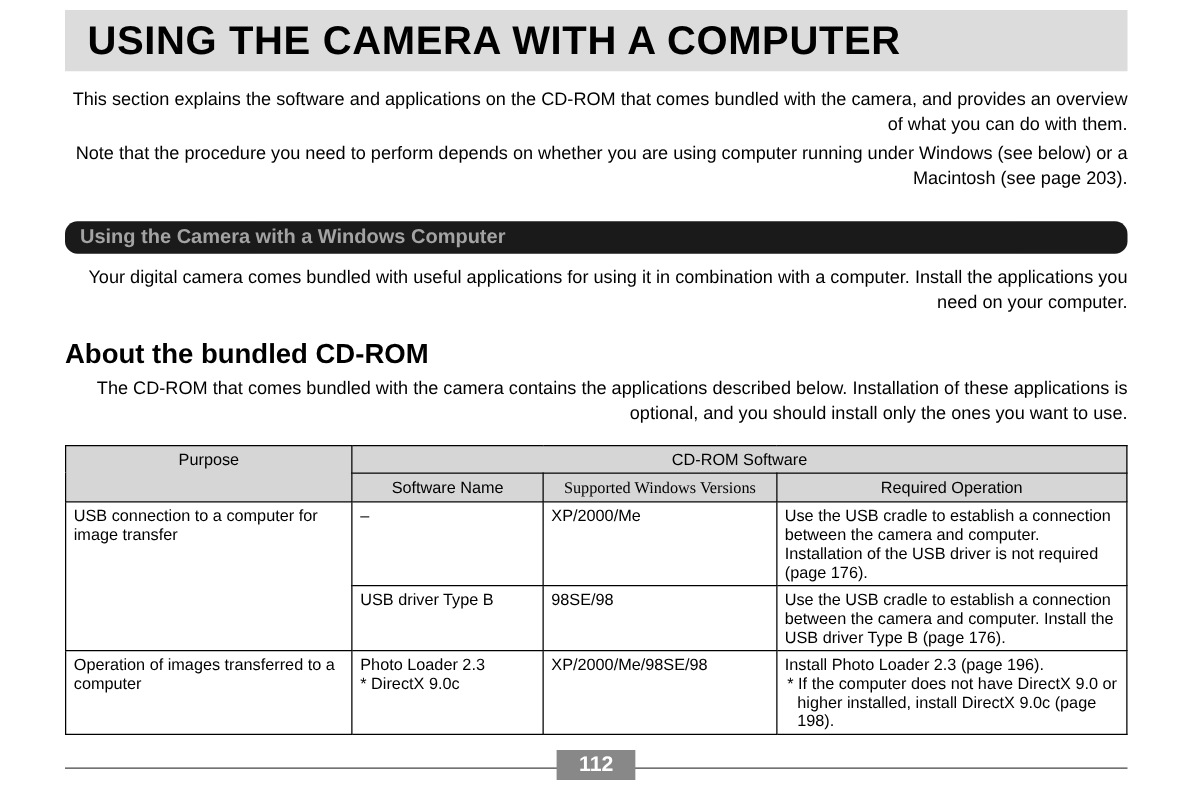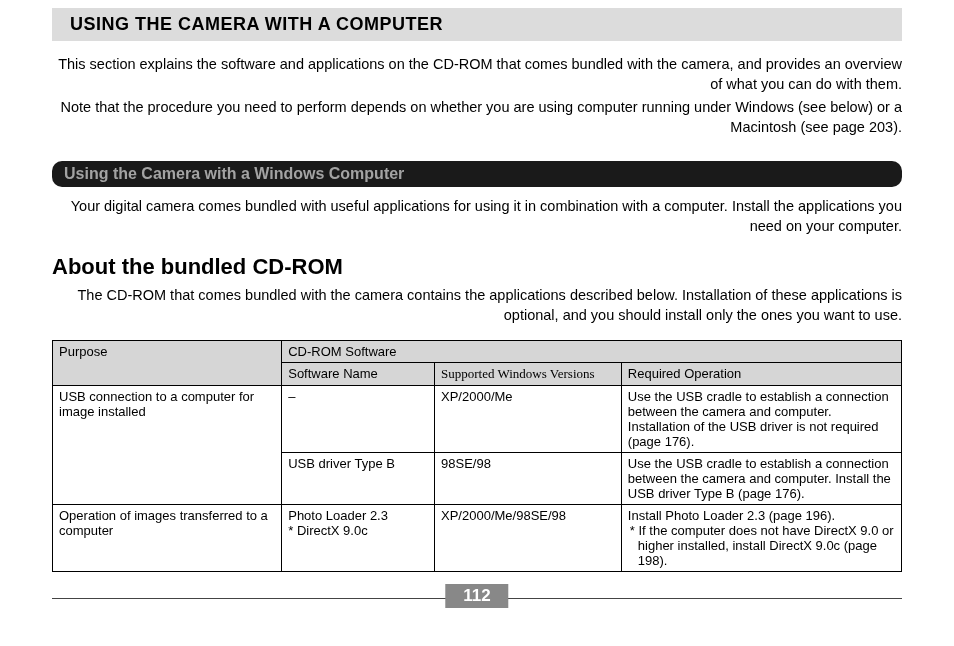--- a/index.html
+++ b/index.html
@@ -10,21 +10,21 @@
       height: 646px;
       padding: 0;
       color: #000;
     }
     .page-title-wrap {
       background: #dcdcdc;
       margin: 8px 52px 14px 52px;
       padding: 6px 14px 6px 18px;
     }
     .page-title {
-      font-size: 18px;
+      font-size: 32px;
       font-weight: bold;
       letter-spacing: 0.5px;
     }
     .body-text {
       margin: 0 52px 4px 52px;
       font-size: 14.5px;
       line-height: 1.35;
       text-align: right;
     }
     .section-bar {
@@ -51,20 +51,21 @@
     }
     th, td {
       border: 1px solid #000;
       padding: 3px 6px;
       text-align: left;
       vertical-align: top;
     }
     th {
       background: #d6d6d6;
       font-weight: normal;
+      text-align: center;
     }
     .purpose-col { width: 27%; }
     .softname-col { width: 18%; }
     .versions-col { width: 22%; font-family: Liberation Serif, serif; }
     .operation-col { width: 33%; }
     .note-indent {
       display: block;
       padding-left: 10px;
       text-indent: -8px;
     }
@@ -114,21 +115,21 @@
         <tr>
       <th rowspan="2" class="purpose-col">Purpose</th>
       <th colspan="3">CD-ROM Software</th>
     </tr>
     <tr>
       <th class="softname-col">Software Name</th>
       <th class="versions-col">Supported Windows Versions</th>
       <th class="operation-col">Required Operation</th>
     </tr>
     <tr>
-      <td rowspan="2">USB connection to a computer for image installed</td>
+      <td rowspan="2">USB connection to a computer for image transfer</td>
       <td>–</td>
       <td>XP/2000/Me</td>
       <td>Use the USB cradle to establish a connection between the camera and computer. Installation of the USB driver is not required (page 176).</td>
     </tr>
     <tr>
       <td>USB driver Type B</td>
       <td>98SE/98</td>
       <td>Use the USB cradle to establish a connection between the camera and computer. Install the USB driver Type B (page 176).</td>
     </tr>
     <tr>

